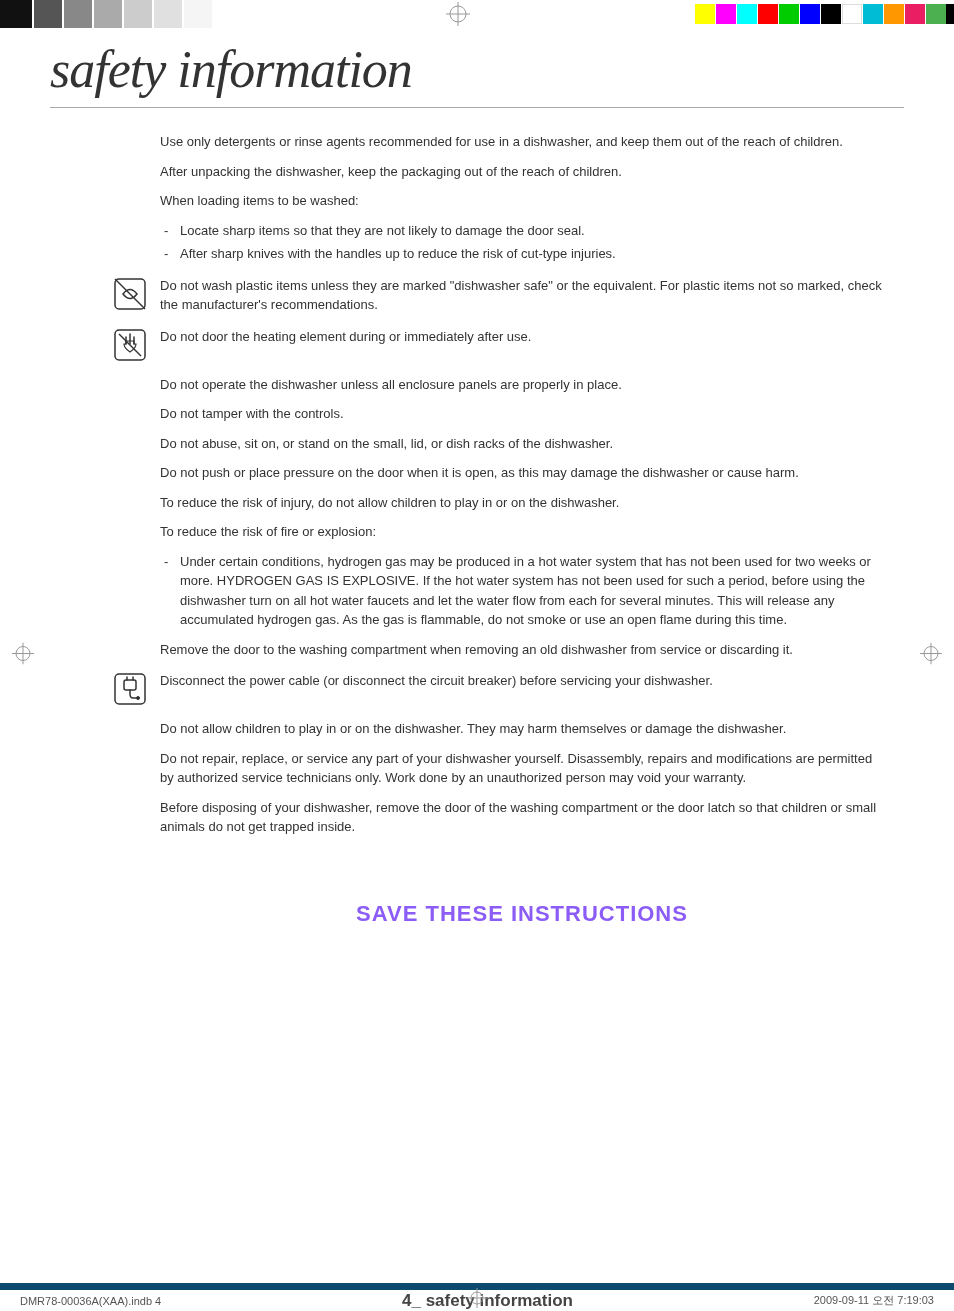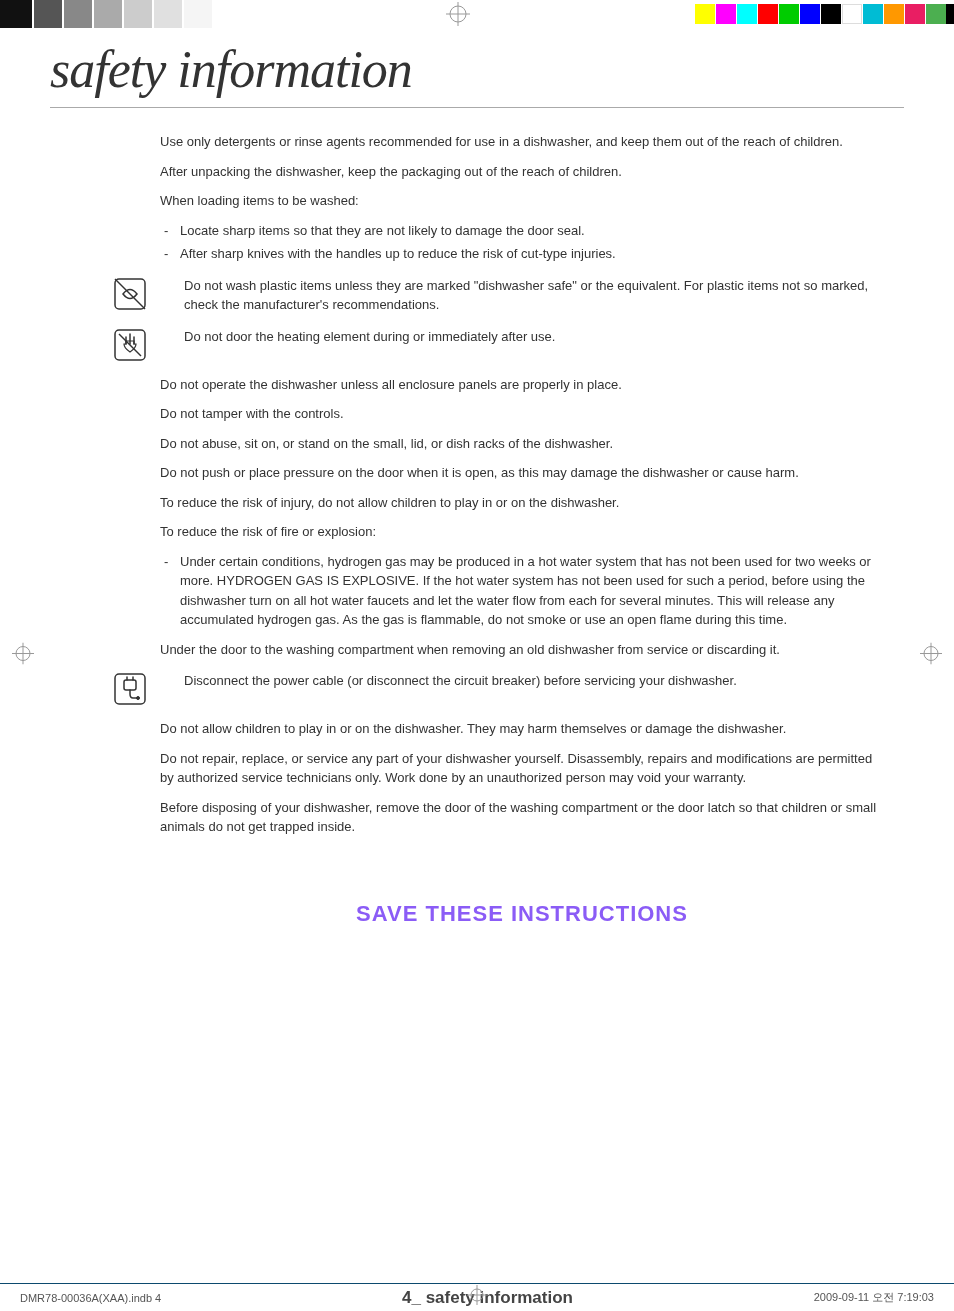--- a/index.html
+++ b/index.html
@@ -95,21 +95,20 @@
       position: absolute;
       left: 4px;
     }
 
     
     .icon-text-row {
       display: flex;
       align-items: flex-start;
       margin-bottom: 10px;
       margin-left: -50px;
-      gap: 24px;
     }
 
     .icon-box {
       width: 40px;
       height: 40px;
       margin-right: 10px;
       flex-shrink: 0;
       display: flex;
       align-items: center;
       justify-content: center;
@@ -136,21 +135,21 @@
       margin-bottom: 20px;
     }
 
     
     .bottom-bar {
       position: absolute;
       bottom: 0;
       left: 0;
       right: 0;
       height: 28px;
-      border-top: 1px solid #0c4a6e;
+      border-top: 7px solid #0c4a6e;
       display: flex;
       align-items: center;
       justify-content: space-between;
       padding: 0 20px;
       font-size: 11px;
       color: #555;
     }
 
     .bottom-crosshair {
       position: absolute;
@@ -285,21 +284,21 @@
     <p>Do not tamper with the controls.</p>
     <p>Do not abuse, sit on, or stand on the small, lid, or dish racks of the dishwasher.</p>
     <p>Do not push or place pressure on the door when it is open, as this may damage the dishwasher or cause harm.</p>
     <p>To reduce the risk of injury, do not allow children to play in or on the dishwasher.</p>
     <p>To reduce the risk of fire or explosion:</p>
 
     <ul class="bullet-list">
       <li>Under certain conditions, hydrogen gas may be produced in a hot water system that has not been used for two weeks or more. HYDROGEN GAS IS EXPLOSIVE. If the hot water system has not been used for such a period, before using the dishwasher turn on all hot water faucets and let the water flow from each for several minutes. This will release any accumulated hydrogen gas. As the gas is flammable, do not smoke or use an open flame during this time.</li>
     </ul>
 
-    <p>Under the door to the washing compartment when removing an old dishwasher from service or discarding it.</p>
+    <p>Remove the door to the washing compartment when removing an old dishwasher from service or discarding it.</p>
 
     <div class="icon-text-row">
       <div class="icon-box">
         <svg viewBox="0 0 34 34" fill="none" xmlns="http://www.w3.org/2000/svg">
           <rect x="2" y="2" width="30" height="30" rx="4" stroke="#333" stroke-width="1.5" fill="none"></rect>
 
           <rect x="11" y="8" width="12" height="10" rx="2" stroke="#333" stroke-width="1.5" fill="none"></rect>
           <line x1="14" y1="8" x2="14" y2="5" stroke="#333" stroke-width="1.5" stroke-linecap="round"></line>
           <line x1="20" y1="8" x2="20" y2="5" stroke="#333" stroke-width="1.5" stroke-linecap="round"></line>
           <path d="M17 18 L17 22 Q17 26 20 26 L24 26" stroke="#333" stroke-width="1.5" stroke-linecap="round" fill="none"></path>

